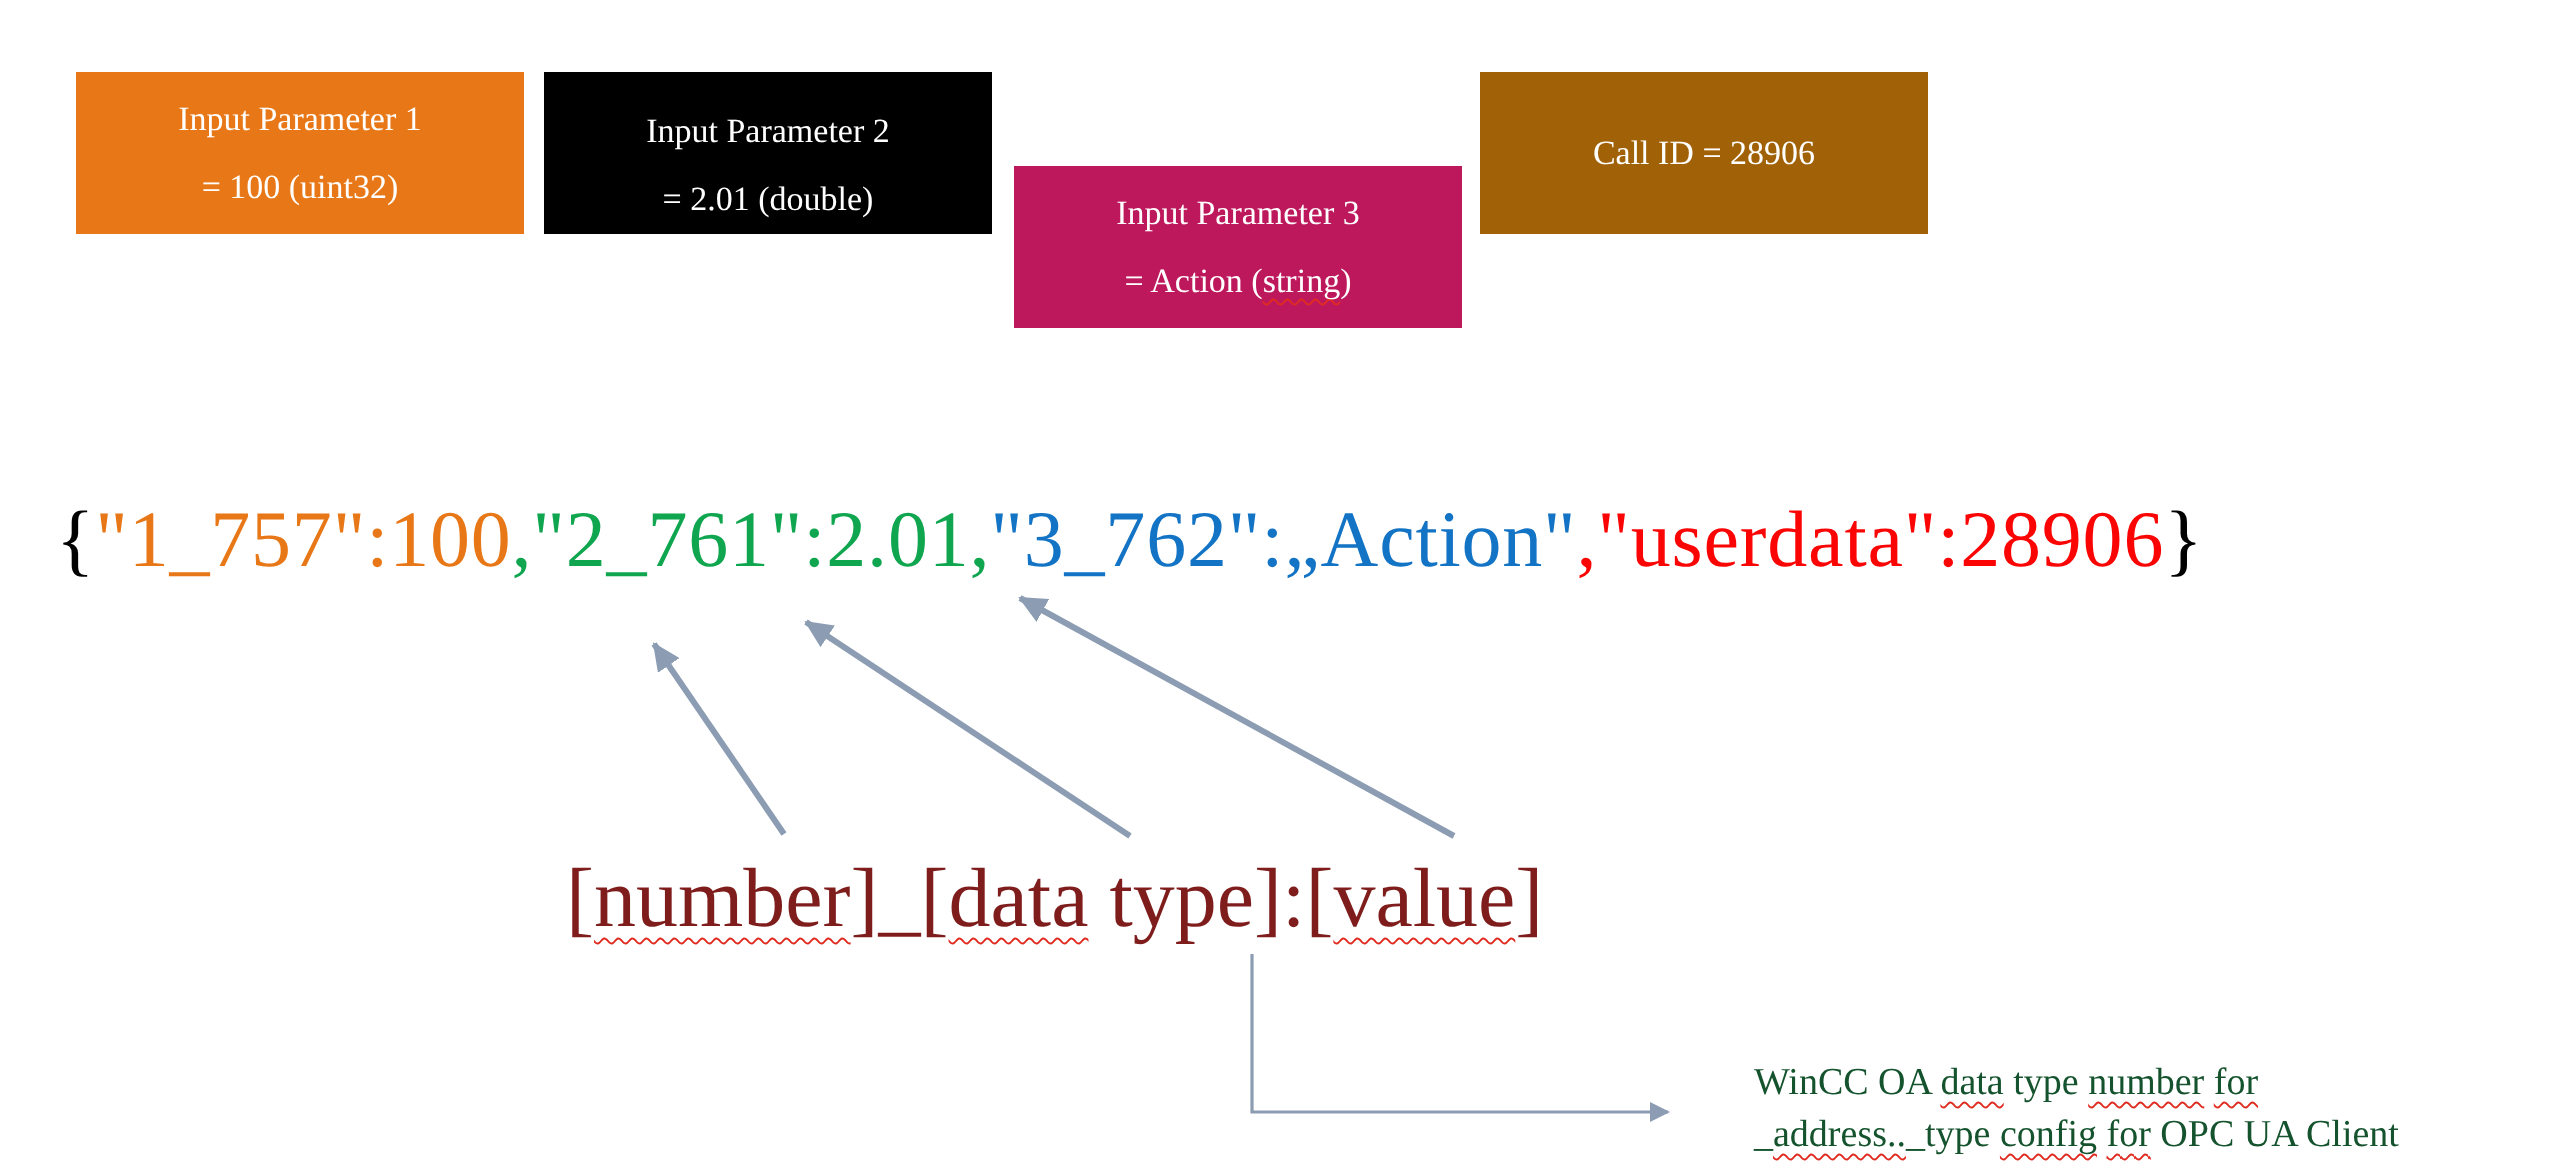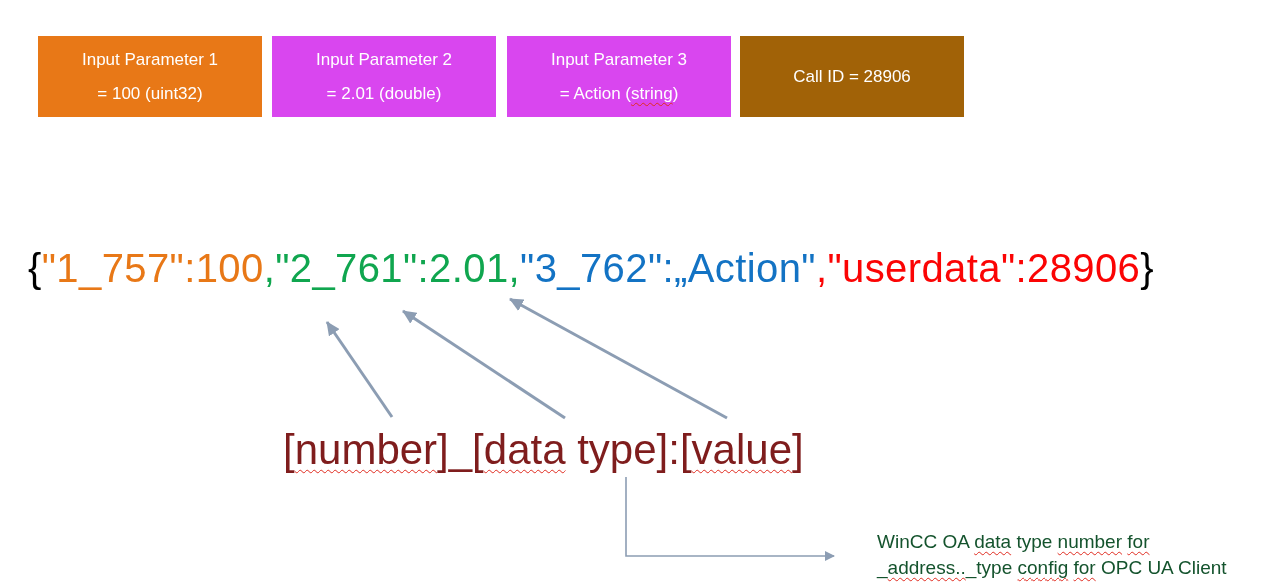--- a/index.html
+++ b/index.html
@@ -2,21 +2,21 @@
 <html><head>
 <meta charset="utf-8">
 <style>
   html, body { margin: 0; padding: 0; background: #ffffff; }
   .stage {
     position: relative;
     width: 1228px;
     height: 587px;
     background: #ffffff;
     overflow: hidden;
-    font-family: Liberation Sans, sans-serif;
+    font-family: Liberation Serif, serif;
     --arrow: #8C9DB3;
     --squiggle: #E02B20;
   }
 
   
   .pbox {
     position: absolute;
     top: 36px;
     width: 224px;
     height: 81px;
@@ -89,26 +89,26 @@
 </head>
 <body>
 
 <div class="stage" style="--arrow: #8C9DB3; --squiggle: #E02B20;">
 
   <div class="pbox b1" style="background-color: rgb(232, 120, 23);">
     <div class="pline">Input Parameter 1</div>
     <div class="pline">= 100 (uint32)</div>
   </div>
 
-  <div class="pbox b2" style="background-color: #d946ef;">
+  <div class="pbox b2" style="background-color: #000000; justify-content: flex-end;">
     <div class="pline">Input Parameter 2</div>
     <div class="pline">= 2.01 (double)</div>
   </div>
 
-  <div class="pbox b3" style="background-color: #d946ef;">
+  <div class="pbox b3" style="background-color: #be185d; margin-top: 47px;">
     <div class="pline">Input Parameter 3</div>
     <div class="pline"><span>= Action (</span><span class="wavy">string</span><span>)</span></div>
   </div>
 
   <div class="pbox b4" style="background-color: #a16207;">
     <div class="pline">Call ID = 28906</div>
   </div>
 
   <div class="jsonline"><span style="color: rgb(0, 0, 0);">{</span><span style="color: rgb(232, 120, 23);">"1_757":100</span><span style="color: rgb(16, 166, 79);">,"2_761":2.01,</span><span style="color: rgb(19, 115, 196);">"3_762":„Action"</span><span style="color: rgb(251, 4, 4);">,"userdata":28906</span><span style="color: rgb(0, 0, 0);">}</span></div>
 

